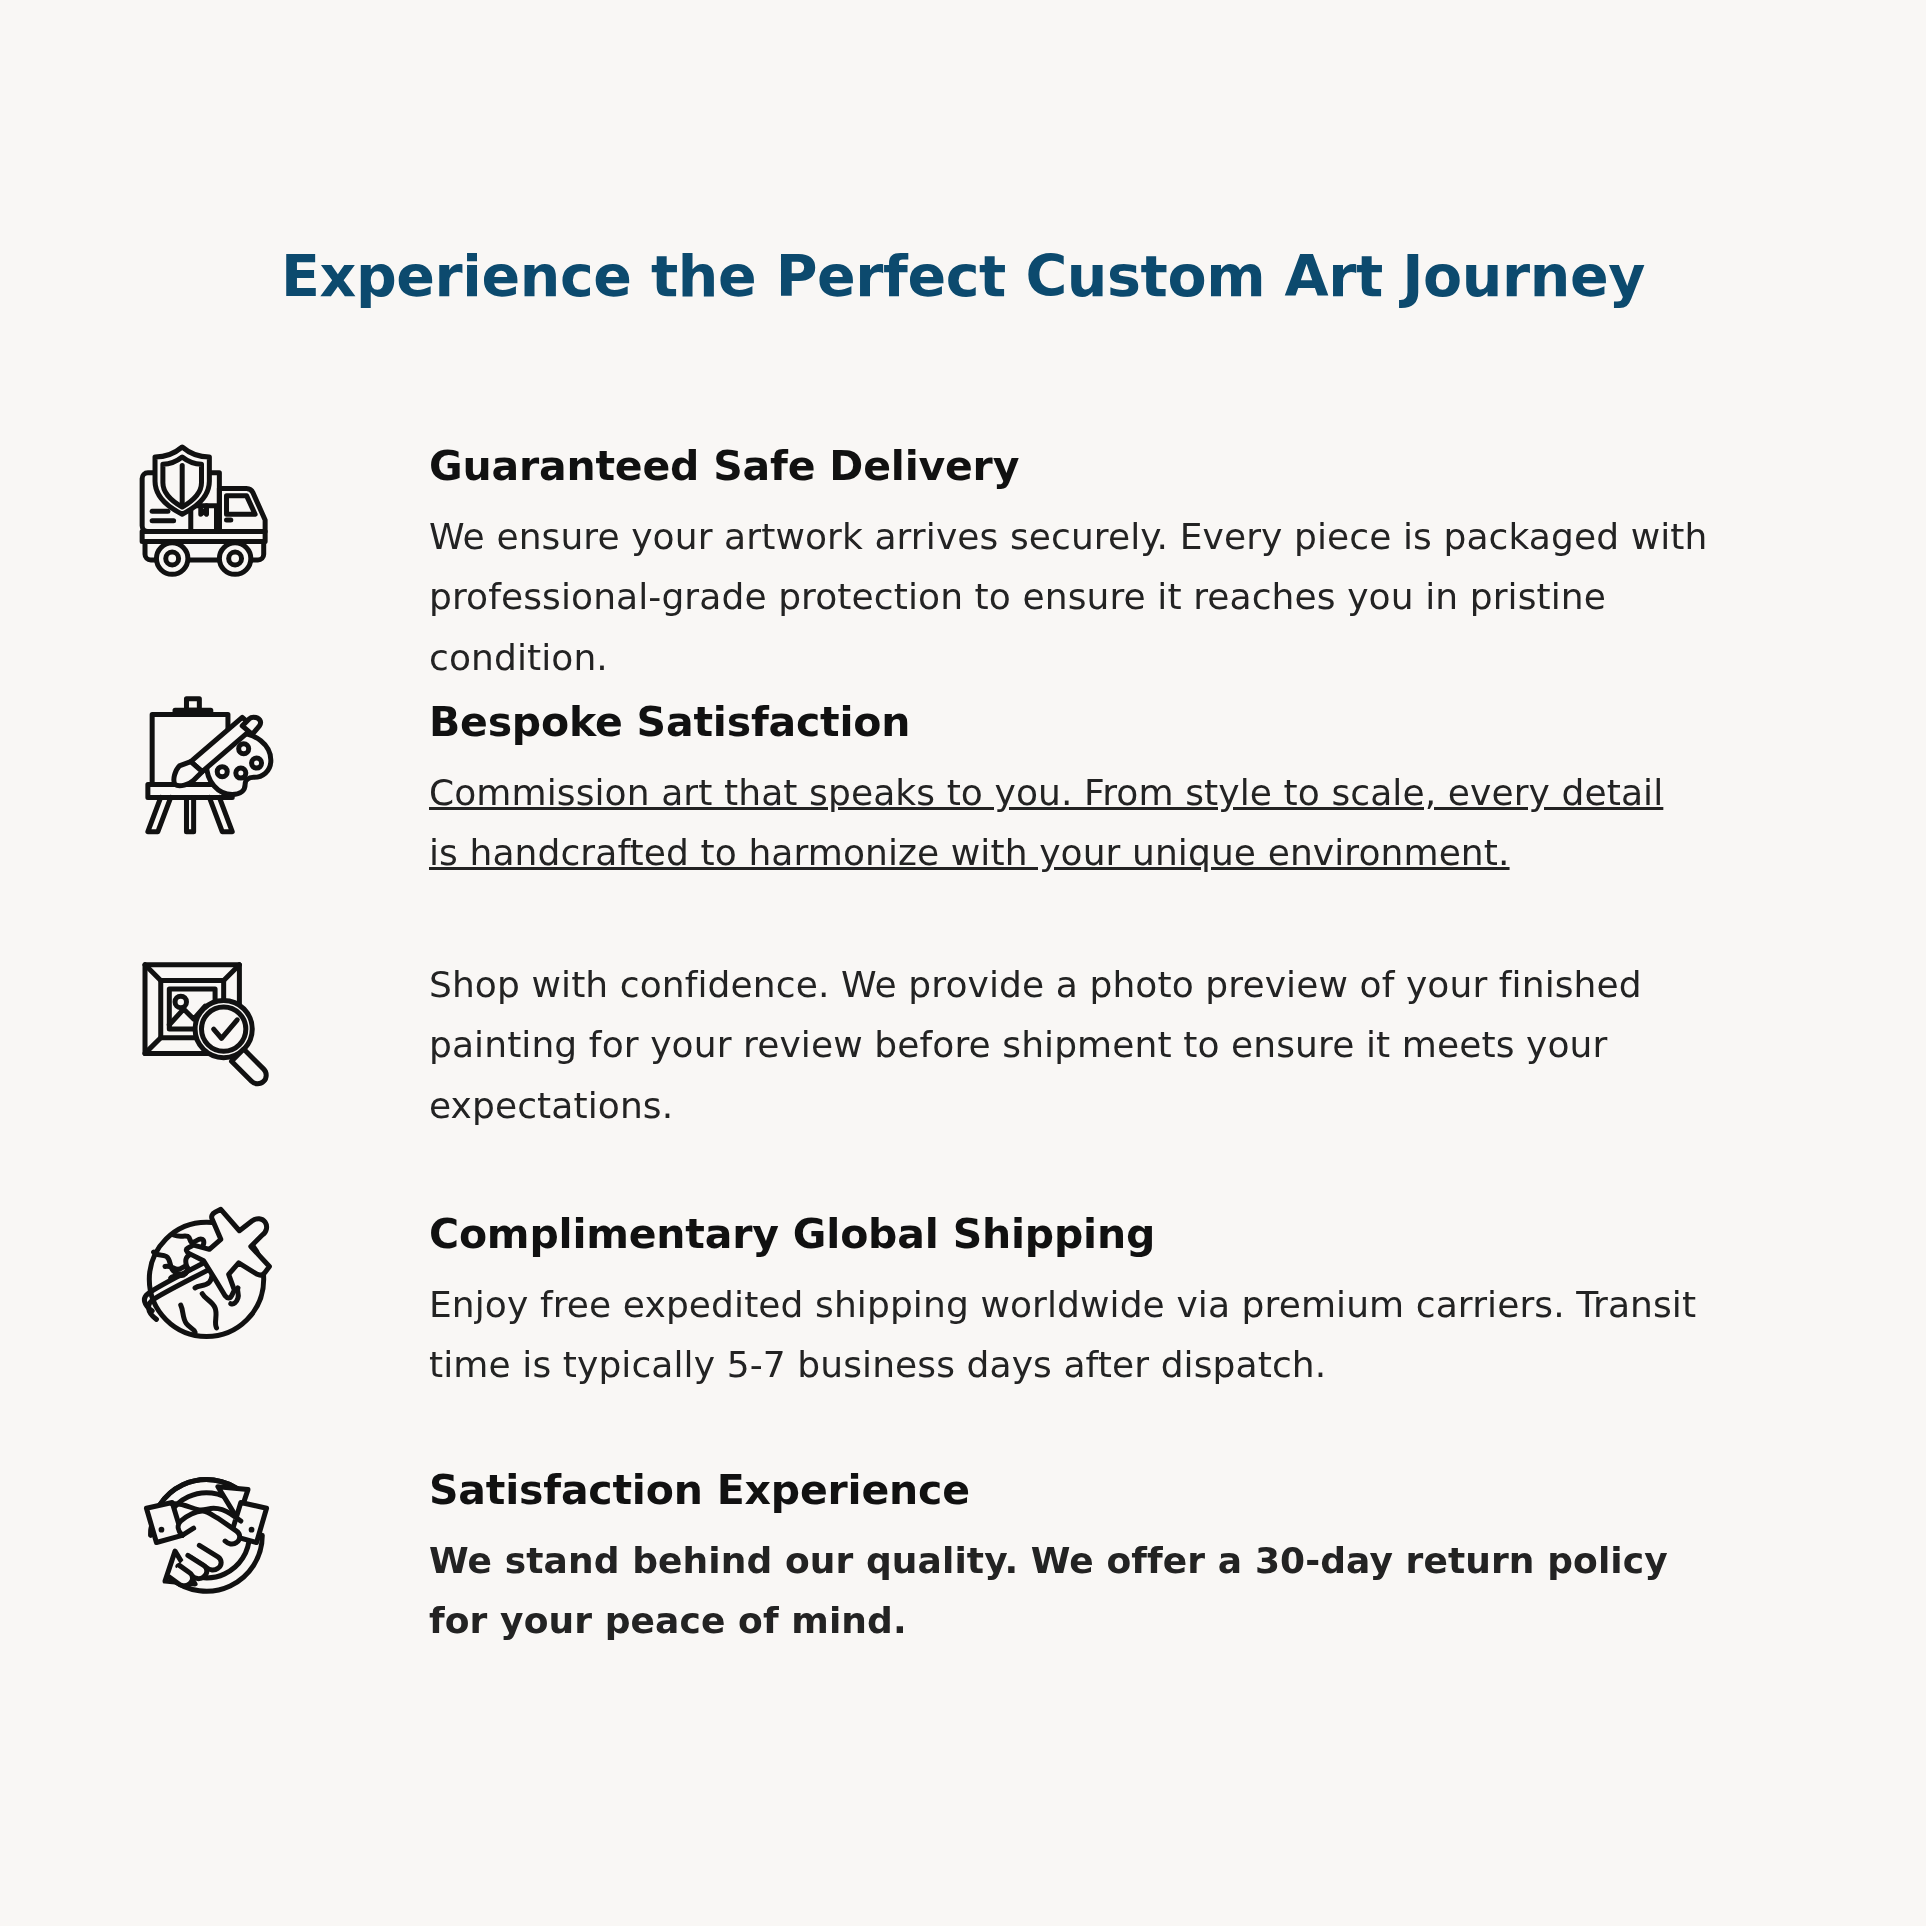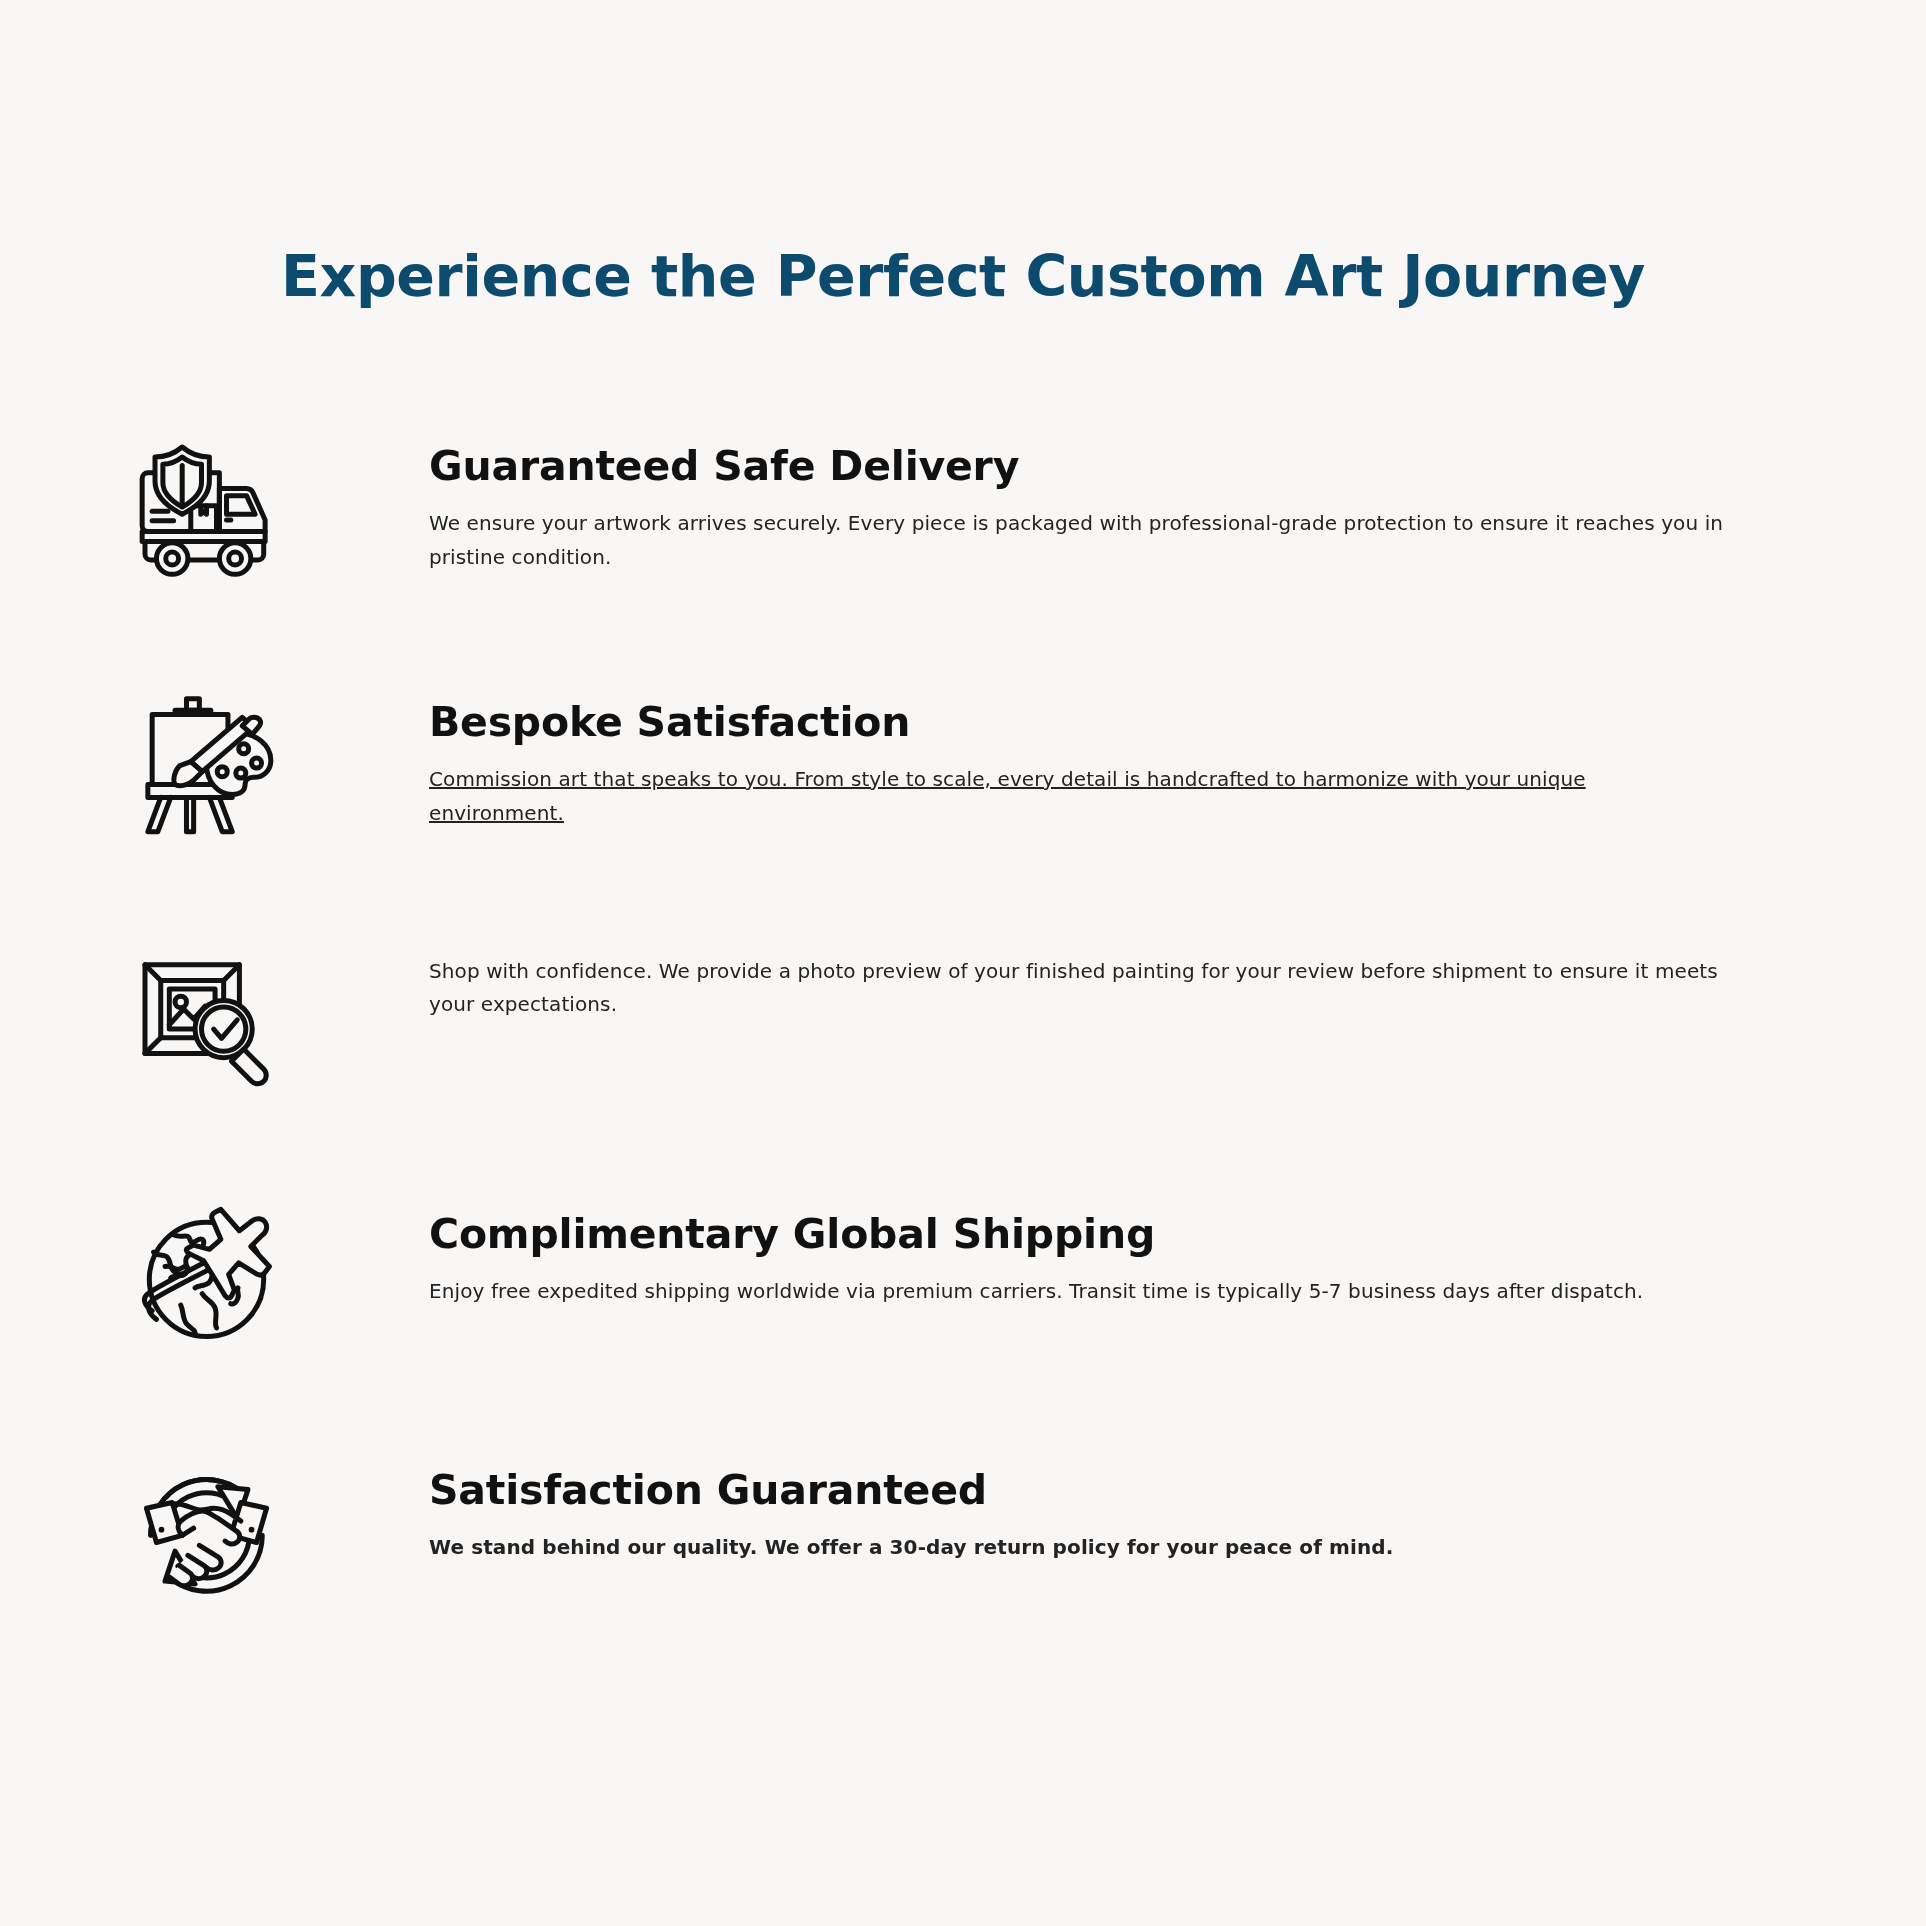--- a/index.html
+++ b/index.html
@@ -79,21 +79,21 @@
     font-size: 41px;
     font-weight: 700;
     color: #111111;
     letter-spacing: -0.2px;
     line-height: 1.15;
     margin: 0 0 17px 0;
     white-space: nowrap;
   }
   .feature-desc {
     font-family: "DejaVu Sans", sans-serif;
-    font-size: 20px;
+    font-size: 36px;
     font-weight: 400;
     color: #232323;
     line-height: 1.68;
     letter-spacing: 0.1px;
     margin: 0;
   }
 
   
   .row-1 .feature-desc { max-width: 1379px; }
   .row-2 .feature-desc { max-width: 1264px; text-decoration: underline; }
@@ -257,20 +257,20 @@
           <path d="M52 60 c14 -2 26 6 36 8 c8 2 14 -2 22 -2 c10 0 18 4 24 8 l14 10" fill="#f9f7f5"></path>
           <path d="M66 104 c-6 -6 -8 -14 -2 -20 c8 -8 22 -14 30 -14 c8 0 14 6 22 10 l26 18 c6 4 6 12 0 16
                    c-5 4 -12 2 -16 -2" fill="#f9f7f5"></path>
           <path d="M90 118 l26 16 c6 4 6 12 0 16 c-5 4 -12 3 -16 -1 l-22 -14" fill="#f9f7f5"></path>
           <path d="M74 132 l22 14 c6 4 6 12 0 16 c-5 4 -12 3 -16 -1 l-20 -14" fill="#f9f7f5"></path>
           <path d="M62 146 l14 10 c6 4 6 12 0 16 c-5 4 -12 3 -16 -1 l-14 -10" fill="#f9f7f5"></path>
           <path d="M66 104 l16 -10"></path>
         </svg>
       </div>
       <div class="feature-text">
-        <div class="feature-title">Satisfaction Guaranteed</div>
+        <div class="feature-title">Satisfaction Experience</div>
         <div class="feature-desc">We stand behind our quality. We offer a 30-day return policy for your peace of mind.</div>
       </div>
     </div>
 
   </div>
 </div>
 
 
 </body></html>

